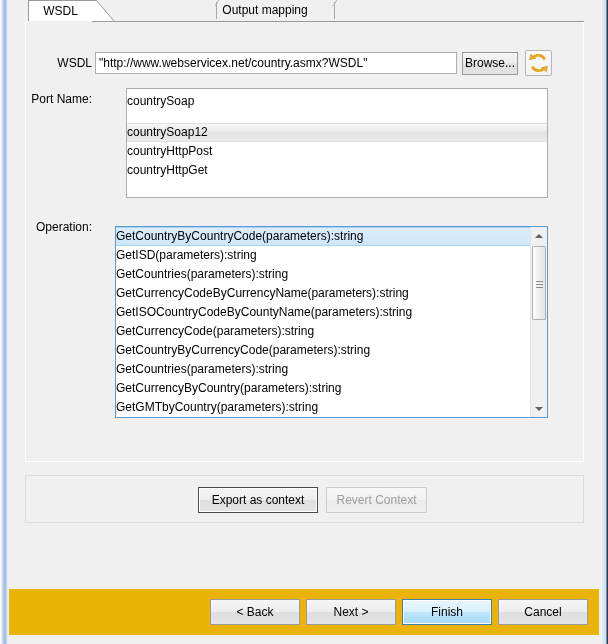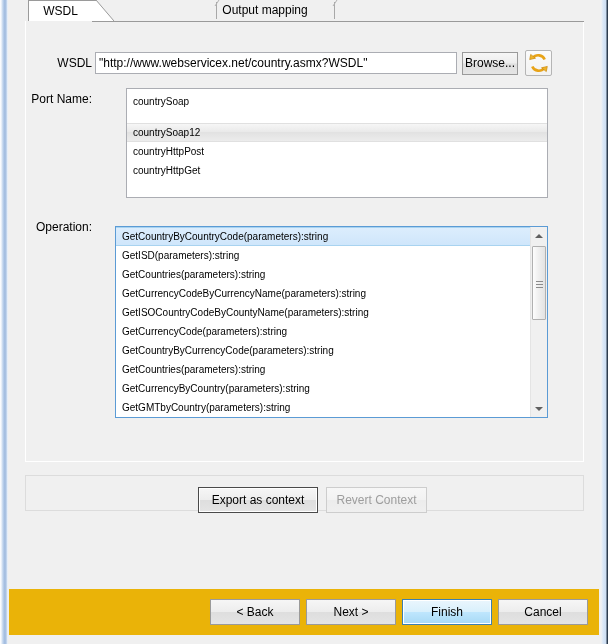--- a/index.html
+++ b/index.html
@@ -175,22 +175,22 @@
   }
   .list-inner {
     position: absolute;
     left: 0; top: 0;
     right: 0; bottom: 0;
     overflow: hidden;
   }
   .list-row {
     height: 19px;
     line-height: 19px;
-    padding-left: 6px;
-    font-size: 10px;
+    padding-left: 0;
+    font-size: 12px;
     color: #000;
     white-space: nowrap;
     box-sizing: border-box;
   }
   .list-row.hover {
     background: linear-gradient(to bottom, #f6f6f6 0%, #eaeaea 45%, #e2e2e2 50%, #ececec 100%);
     border-top: 1px solid #e0e0e0;
     border-bottom: 1px solid #e0e0e0;
     height: 19px;
     line-height: 17px;
@@ -244,21 +244,21 @@
     left: 3px;
     width: 7px;
     height: 1px;
     background: #8c8c8c;
   }
 
   
   #export-group {
     position: absolute;
     left: 25px; top: 475px;
-    width: 559px; height: 36px;
+    width: 559px; height: 48px;
     border: 1px solid #dcdcdc;
     box-sizing: border-box;
     background: #f0f0f0;
   }
 
   .hsep {
     position: absolute;
     background: #9a9a9a;
     height: 1px;
   }

